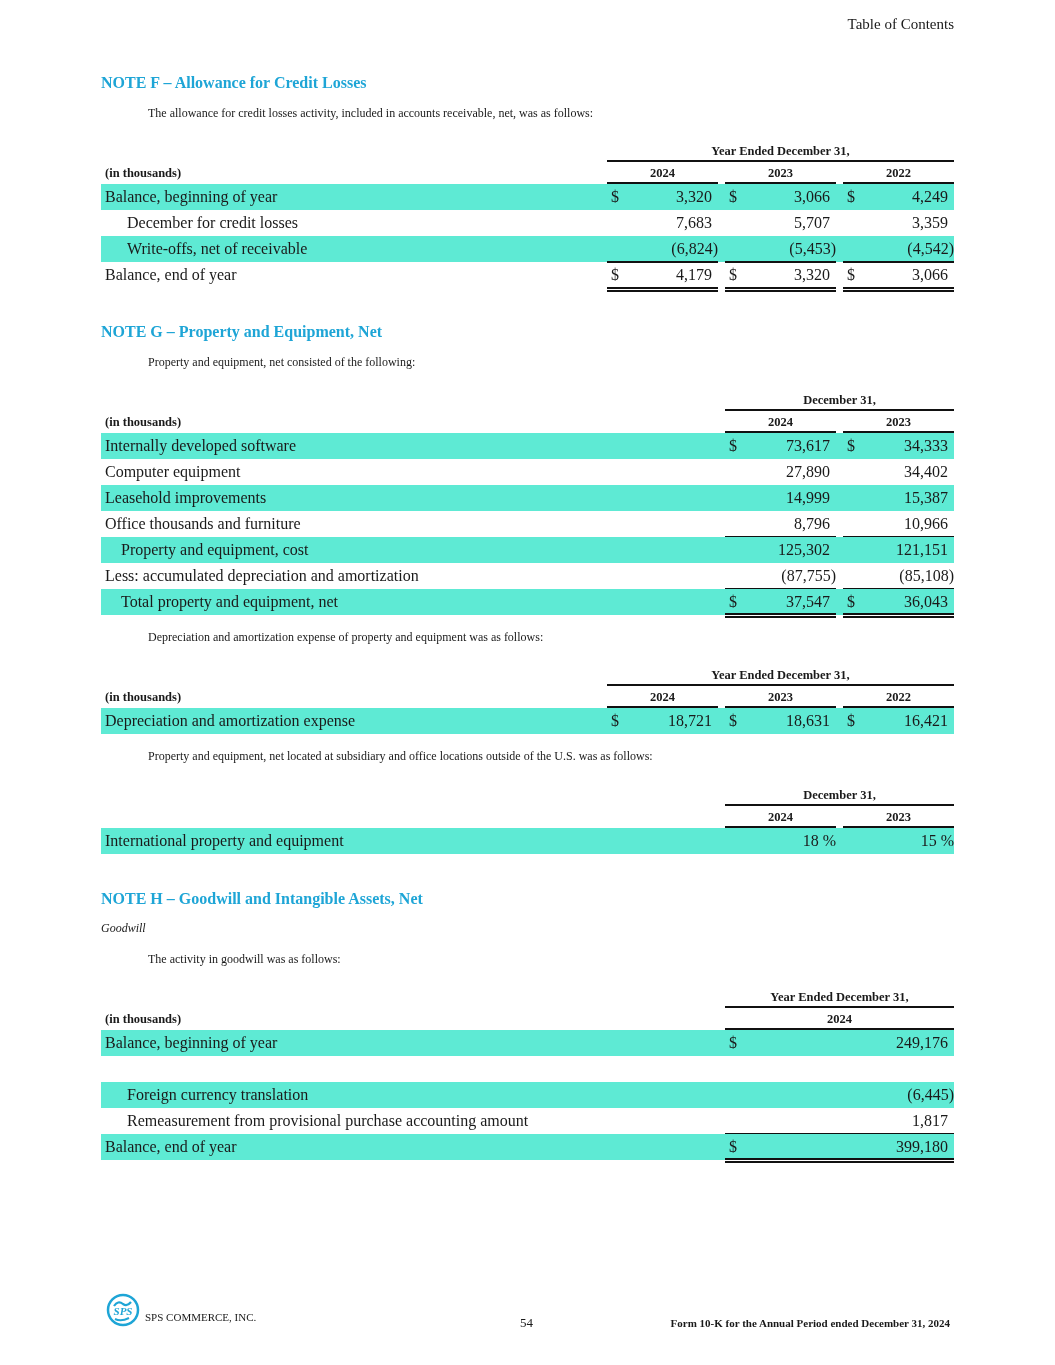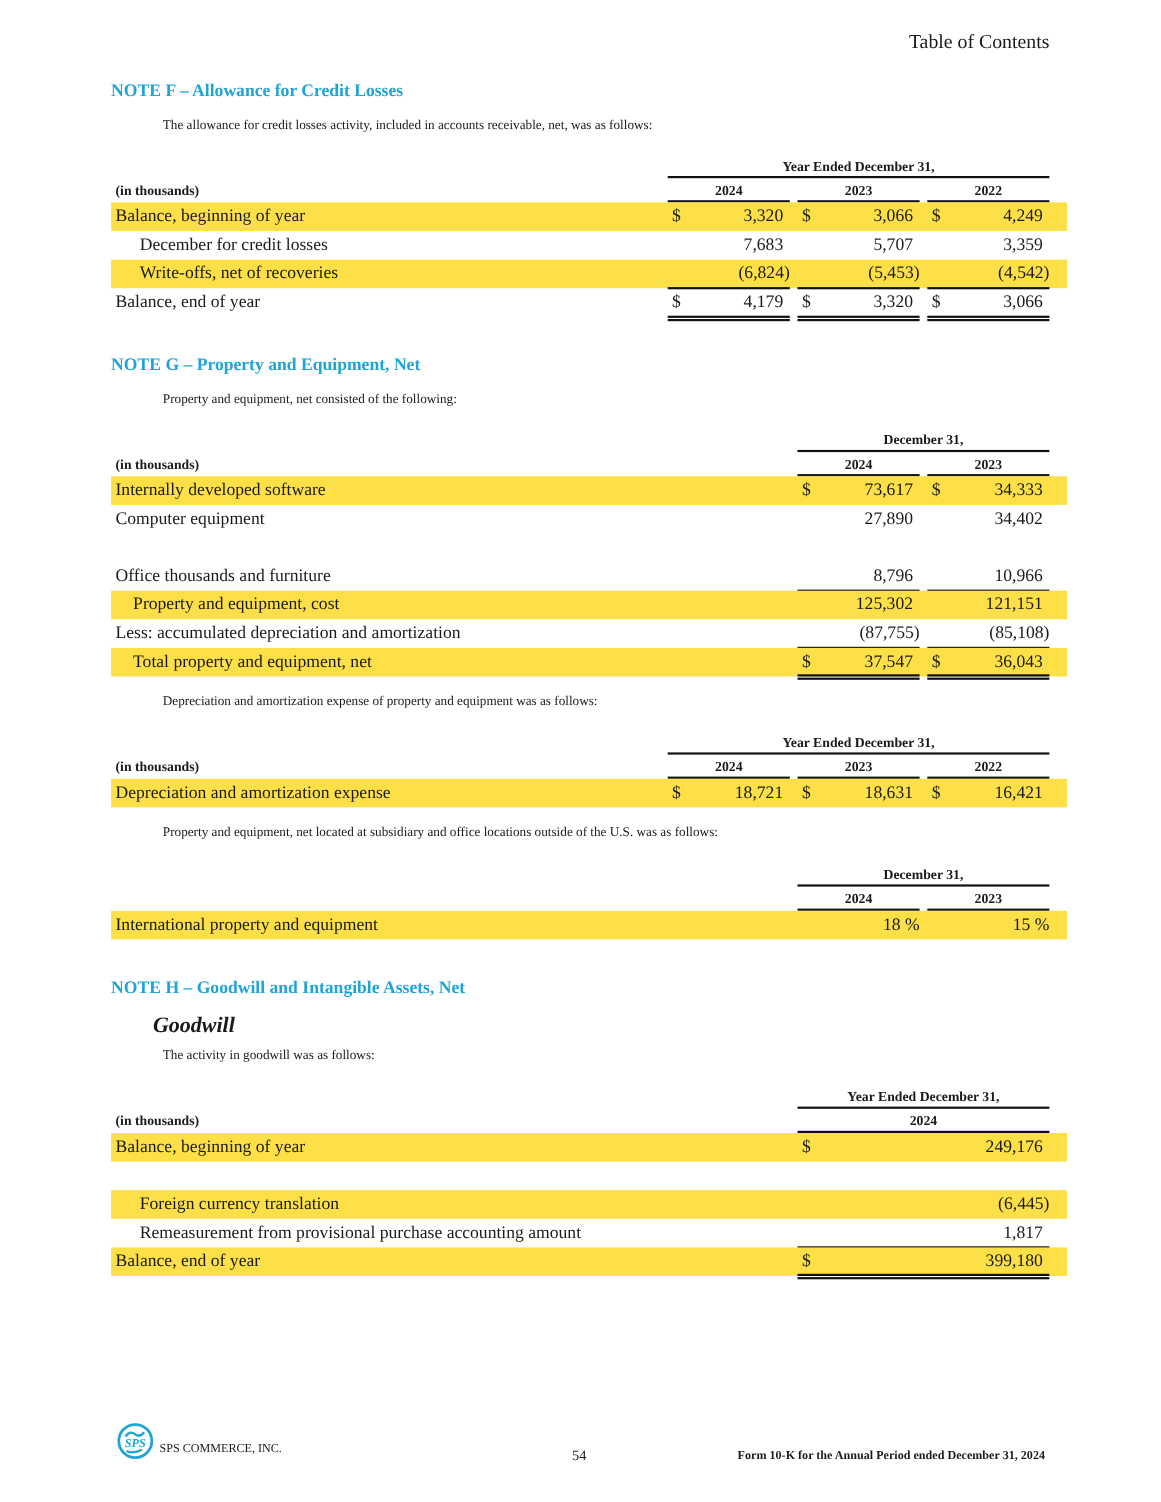--- a/index.html
+++ b/index.html
@@ -1,38 +1,38 @@
 <!DOCTYPE html>
 <html><head>
 <meta charset="utf-8">
 <style>
   html, body { margin: 0; padding: 0; background: #ffffff; }
   body {
     width: 1055px; height: 1365px; position: relative; overflow: hidden;
     font-family: "Liberation Serif", serif; color: #1a1a1a;
   }
-  .toc { position: absolute; top: 28px; right: 101px; font-size: 18px; }
+  .toc { position: absolute; top: 16px; right: 101px; font-size: 15px; }
   .note-title {
     position: absolute; left: 101px; font-size: 16px; font-weight: bold; color: #1ea5d6;
   }
   .para { position: absolute; left: 148px; font-size: 12px; }
-  .sub-italic { position: absolute; left: 101px; font-size: 20px; font-weight: bold; font-style: italic; margin-left: 38px; }
+  .sub-italic { position: absolute; left: 101px; font-size: 12px; font-weight: normal; font-style: italic; }
 
   .tbl { position: absolute; left: 101px; width: 853px; }
   .hdr-group {
     position: absolute; font-size: 12.5px; font-weight: bold; text-align: center;
   }
   .hdr-line { position: absolute; height: 2px; background: #111; }
   .hdr-row { position: absolute; left: 0; width: 853px; height: 18px; font-size: 12.5px; font-weight: bold; }
   .hdr-row .unit { position: absolute; left: 4px; top: 2px; }
   .hdr-row .yr { position: absolute; top: 2px; text-align: center; }
   .hdr-row .ul { position: absolute; bottom: -2px; height: 2px; background: #111; }
 
   .row { position: absolute; left: 0; width: 853px; height: 26px; font-size: 16px; }
-  .row.shade { background: #fde047; padding-left: 16px; }
+  .row.shade { background: #5eead4; }
   .row .lbl { position: absolute; top: 4px; white-space: nowrap; }
   .row .dol { position: absolute; top: 4px; }
   .row .val { position: absolute; top: 4px; text-align: right; }
   .ln { position: absolute; height: 1.5px; background: #111; }
   .dbl { position: absolute; height: 5px; border-top: 2px solid #111; border-bottom: 2px solid #111; box-sizing: border-box; }
 
   .footer { position: absolute; top: 1290px; left: 101px; width: 853px; height: 40px; }
   .footer .logo { position: absolute; left: 4px; top: 2px; width: 36px; height: 36px; }
   .footer .company { position: absolute; left: 44px; top: 21px; font-size: 11px; font-weight: normal; }
   .footer .page { position: absolute; left: 419px; top: 25px; font-size: 13px; }
@@ -68,21 +68,21 @@
     <span class="dol" style="left:746px">$</span>
     <span class="val" style="left:742px;width:105px">4,249</span>
   </div>
   <div class="row" style="top:67px">
     <span class="lbl" style="left:26px">December for credit losses</span>
     <span class="val" style="left:506px;width:105px">7,683</span>
     <span class="val" style="left:624px;width:105px">5,707</span>
     <span class="val" style="left:742px;width:105px">3,359</span>
   </div>
   <div class="row shade" style="top:93px">
-    <span class="lbl" style="left:26px">Write-offs, net of recoveries</span>
+    <span class="lbl" style="left:26px">Write-offs, net of receivable</span>
     <span class="val" style="left:506px;width:111px">(6,824)</span>
     <span class="val" style="left:624px;width:111px">(5,453)</span>
     <span class="val" style="left:742px;width:111px">(4,542)</span>
   </div>
   <div class="ln" style="left:506px;width:111px;top:118px"></div>
   <div class="ln" style="left:624px;width:111px;top:118px"></div>
   <div class="ln" style="left:742px;width:111px;top:118px"></div>
   <div class="row" style="top:119px">
     <span class="lbl" style="left:4px">Balance, end of year</span>
     <span class="dol" style="left:510px">$</span>
@@ -115,20 +115,25 @@
     <span class="lbl" style="left:4px">Internally developed software</span>
     <span class="dol" style="left:628px">$</span>
     <span class="val" style="left:624px;width:105px">73,617</span>
     <span class="dol" style="left:746px">$</span>
     <span class="val" style="left:742px;width:105px">34,333</span>
   </div>
   <div class="row" style="top:67px">
     <span class="lbl" style="left:4px">Computer equipment</span>
     <span class="val" style="left:624px;width:105px">27,890</span>
     <span class="val" style="left:742px;width:105px">34,402</span>
+  </div>
+  <div class="row shade" style="top:93px">
+    <span class="lbl" style="left:4px">Leasehold improvements</span>
+    <span class="val" style="left:624px;width:105px">14,999</span>
+    <span class="val" style="left:742px;width:105px">15,387</span>
   </div>
   <div class="row" style="top:119px">
     <span class="lbl" style="left:4px">Office thousands and furniture</span>
     <span class="val" style="left:624px;width:105px">8,796</span>
     <span class="val" style="left:742px;width:105px">10,966</span>
   </div>
   <div class="ln" style="left:624px;width:111px;top:144px"></div>
   <div class="ln" style="left:742px;width:111px;top:144px"></div>
   <div class="row shade" style="top:145px">
     <span class="lbl" style="left:20px">Property and equipment, cost</span>

